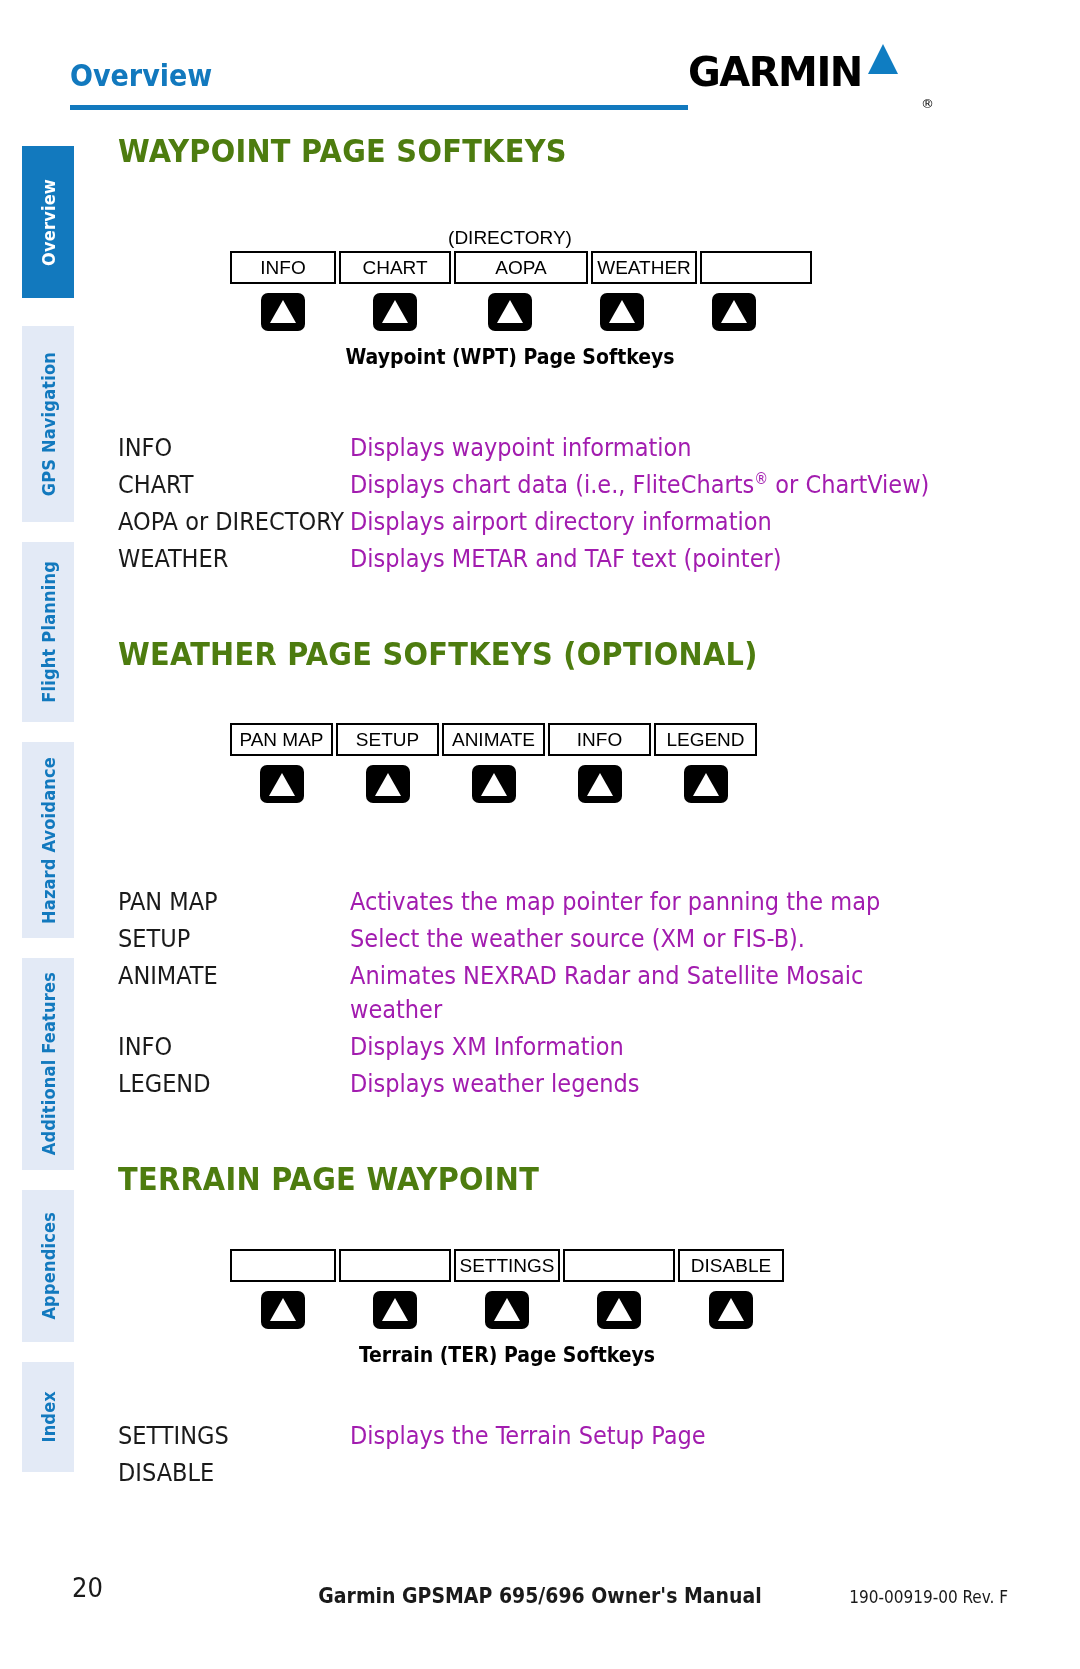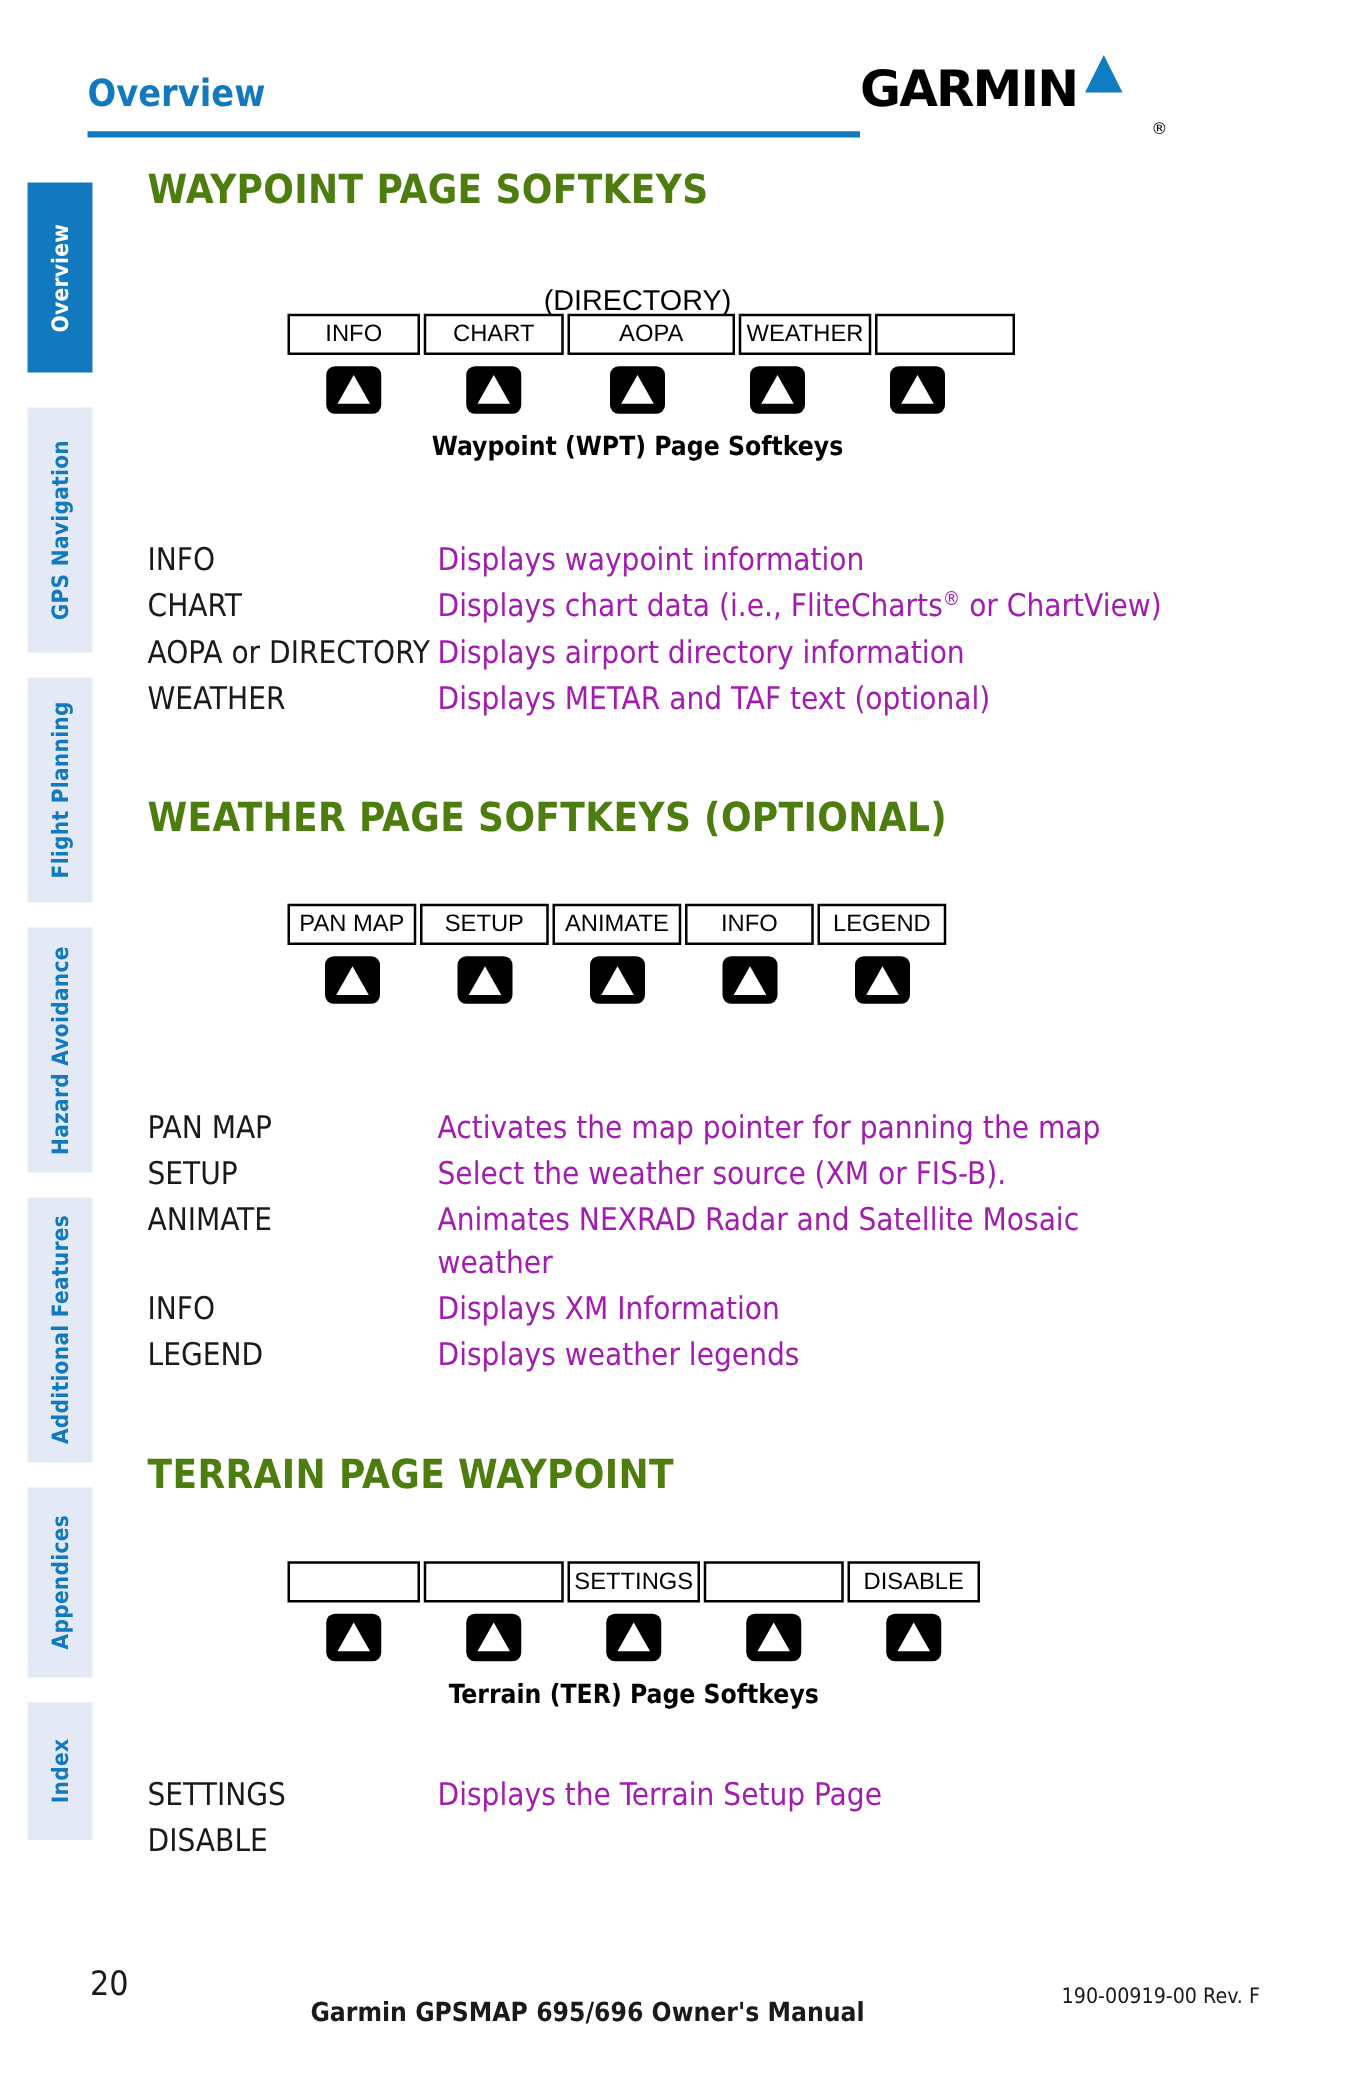--- a/index.html
+++ b/index.html
@@ -127,21 +127,21 @@
     color: #4d7c0f;
     letter-spacing: 0.3px;
     line-height: 1.05;
   }
 
   
   .diagram { position: relative; }
   .sk-toplabel {
     position: absolute;
     font-family: "Liberation Sans", sans-serif;
-    font-size: 23px;
+    font-size: 19px;
     color: #000;
     white-space: nowrap;
   }
   .sk-row {
     display: flex;
     gap: 3px;
   }
   .sk-box {
     border: 2.5px solid #000;
     background: #fff;
@@ -231,22 +231,22 @@
     left: 72px;
     top: -6px;
     font-family: "DejaVu Sans Condensed", "Liberation Sans Narrow", "Liberation Sans", sans-serif;
     font-stretch: condensed;
     font-size: 27px;
     color: #1a1a1a;
   }
   .footer-center {
     position: absolute;
     left: 0;
-    top: 20px;
-    width: 940px;
+    top: 6px;
+    width: 1080px;
     text-align: center;
     font-family: "DejaVu Sans Condensed", "Liberation Sans Narrow", "Liberation Sans", sans-serif;
     font-stretch: condensed;
     font-weight: bold;
     font-size: 21px;
     color: #1a1a1a;
   }
   .footer-right {
     position: absolute;
     right: 72px;
@@ -356,21 +356,21 @@
           <div class="defrow">
             <div class="defterm">CHART</div>
             <div class="defdesc">Displays chart data (i.e., FliteCharts<sup>®</sup> or ChartView)</div>
           </div>
           <div class="defrow">
             <div class="defterm">AOPA or DIRECTORY</div>
             <div class="defdesc">Displays airport directory information</div>
           </div>
           <div class="defrow">
             <div class="defterm">WEATHER</div>
-            <div class="defdesc">Displays METAR and TAF text (optional)</div>
+            <div class="defdesc">Displays METAR and TAF text (pointer)</div>
           </div>
         </div>
       </div>
       <div style="margin-top: 62px;">
         <h2 class="section-heading">WEATHER PAGE SOFTKEYS (OPTIONAL)</h2>
         <div class="diagram" style="margin-top: 52px; padding-left: 112px; padding-top: 0px;">
           <div class="sk-row">
             <div class="sk-box" style="width: 103px;">
               <span>PAN MAP</span>
             </div>

